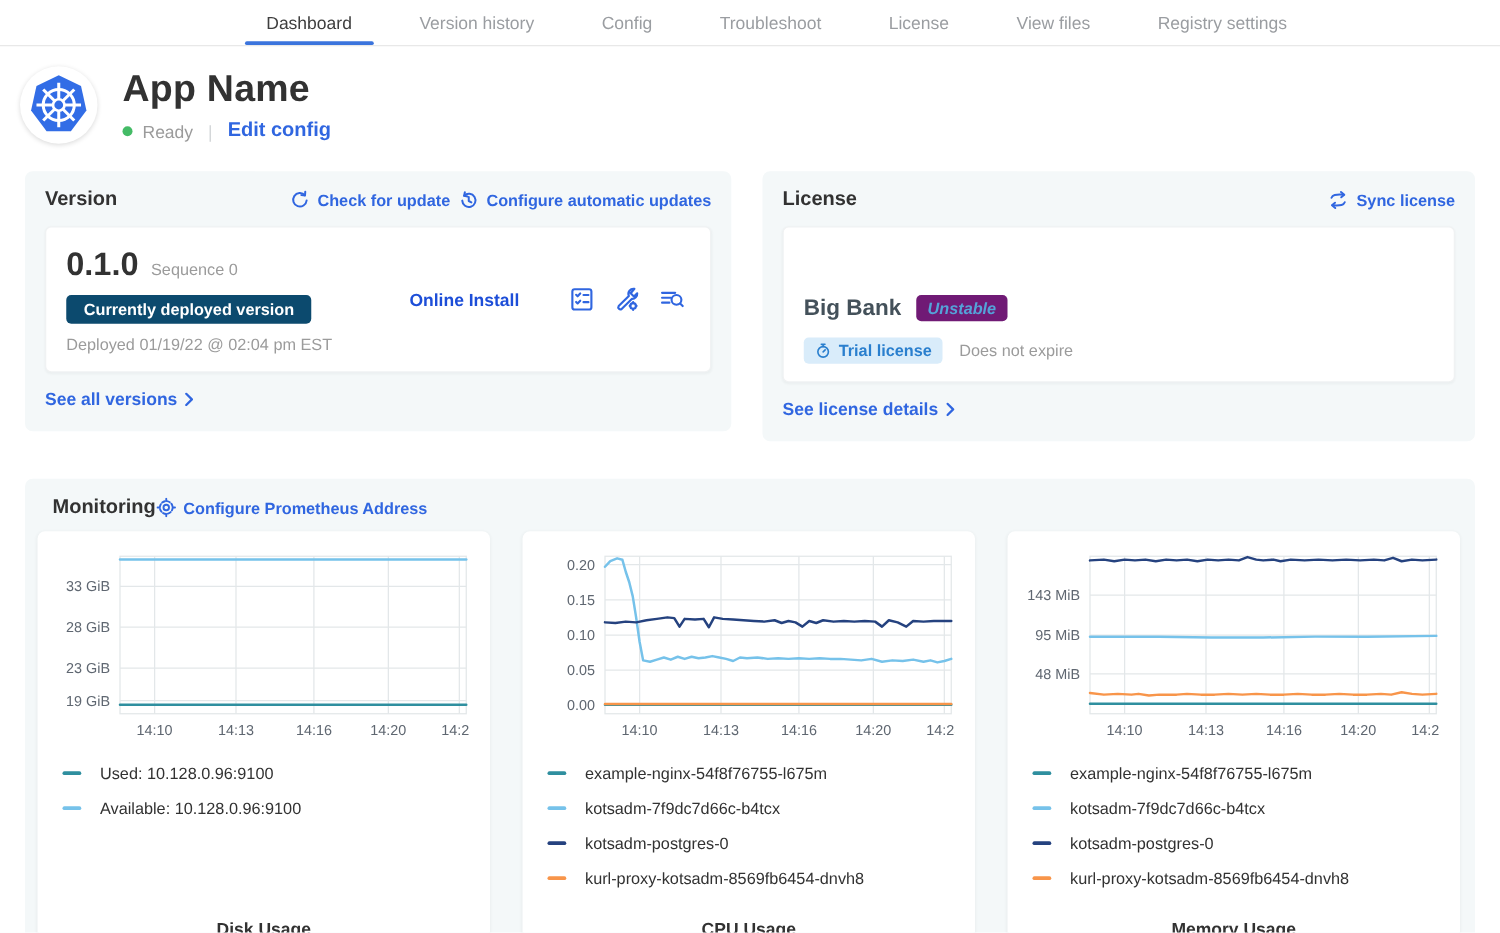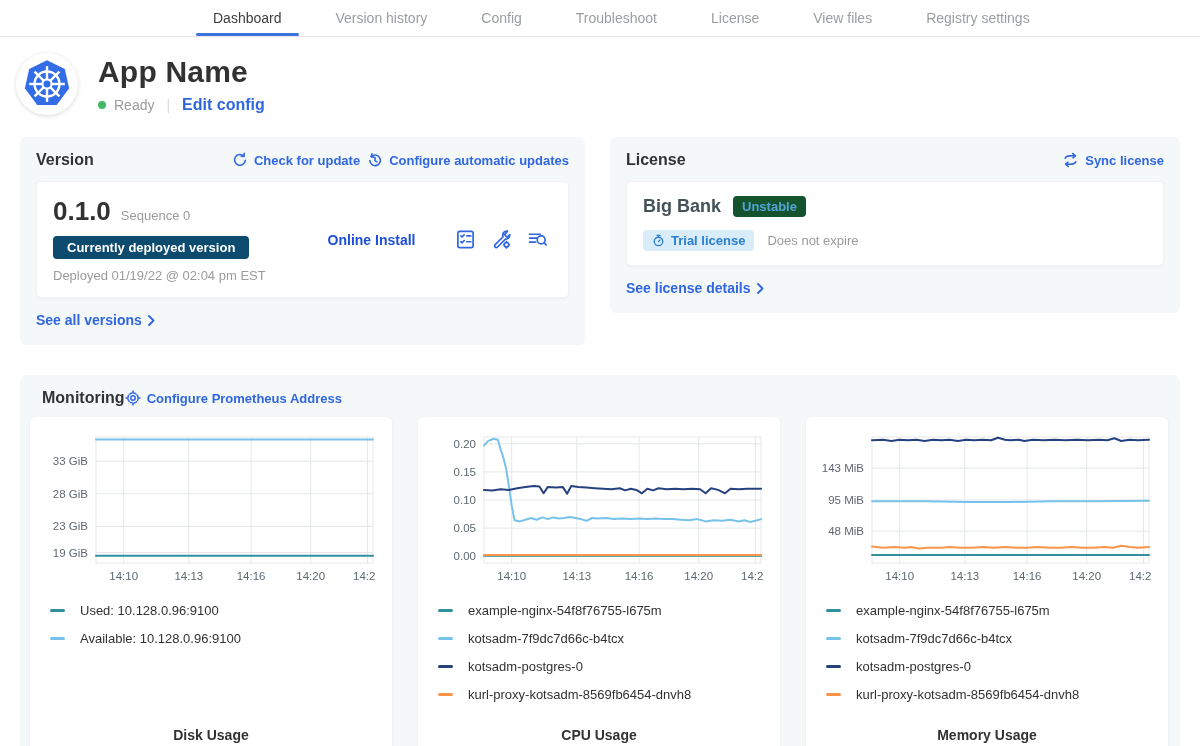--- a/index.html
+++ b/index.html
@@ -46,24 +46,24 @@
   .deployed-badge { display:inline-block; margin-top:9px; background:#0c4a6e; color:#fff;
     font-size:13px; font-weight:bold; padding:4px 14px; border-radius:4px; }
   .deployed-ts { margin-top:9px; font-size:13px; color:#9b9b9b; }
   .install-type { flex:1; text-align:center; color:#1d4ed8; font-size:14px; font-weight:bold; }
   .ver-icons { display:flex; gap:15px; align-items:center; color:#3066e0; padding-right:4px; }
   .ver-icons .icon-btn { cursor:pointer; display:flex; }
   .see-link { margin-top:13px; }
   .see-link a { font-size:14px; }
 
   .license-panel { flex:1; }
-  .lic-name-row { display:flex; align-items:center; gap:12px; }
+  .lic-name-row { display:flex; align-items:center; gap:12px;margin-top:40px; }
   .lic-name { font-size:18px; font-weight:bold; color:#44515a; }
   .chip { font-size:13px; font-weight:bold; padding:3px 9px; border-radius:4px; }
-  .chip-channel { background:#14532d; color:#54a3d8; }
+  .chip-channel { background:#701a75; color:#54a3d8;font-style:italic; }
   .lic-meta-row { display:flex; align-items:center; gap:13px; margin-top:13px; }
   .chip-trial { background:#d9ecfa; color:#2a7fce; display:inline-flex; align-items:center; gap:6px;text-align:center; }
   .lic-expiry { font-size:13px; color:#9b9b9b; }
 
   
   .monitoring-panel { margin:30px 20px 0; background:#f4f8f9; border-radius:6px;
     padding:12px 10px 16px; }
   .monitoring-head { display:flex; align-items:center; 
     padding:2px 12px 10px 12px; }
   .monitoring-title { font-size:16px; font-weight:bold; }

